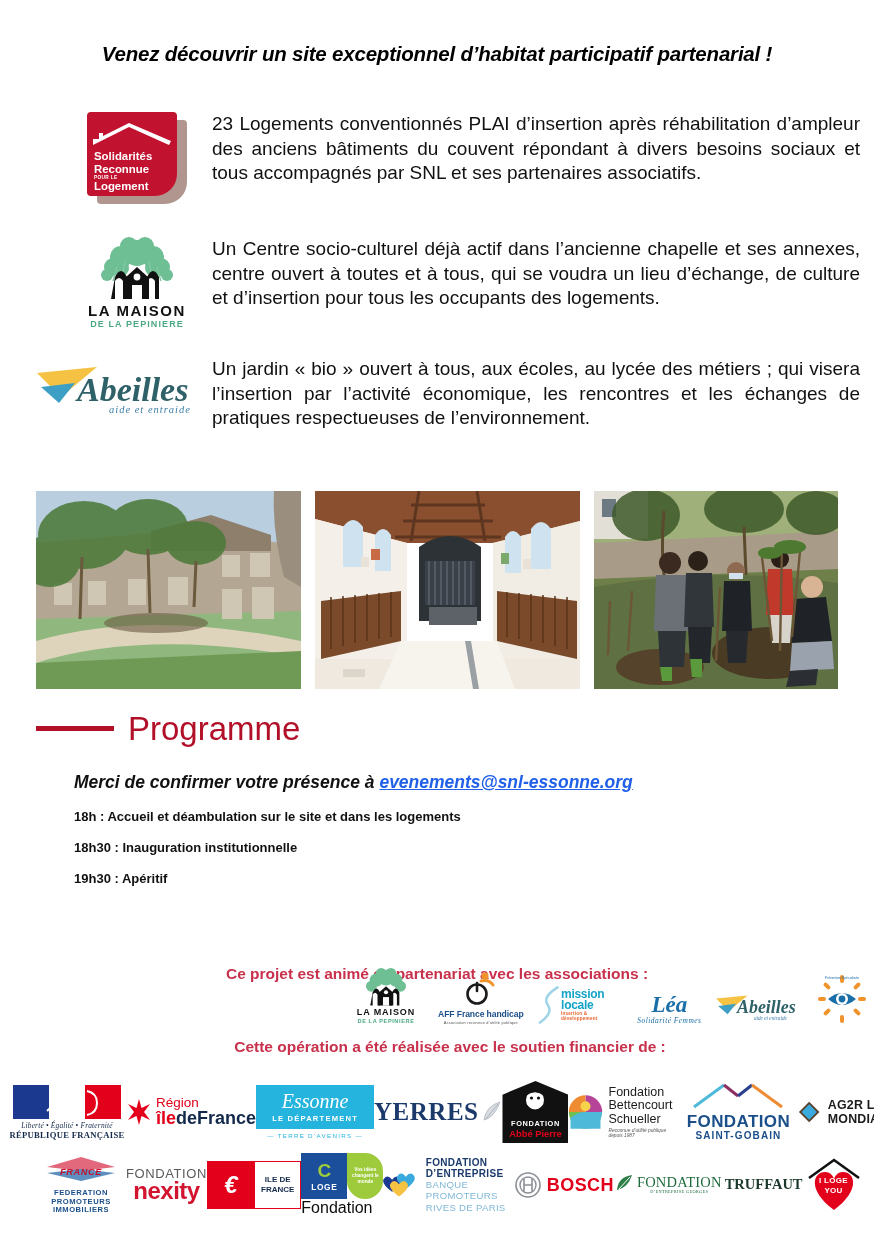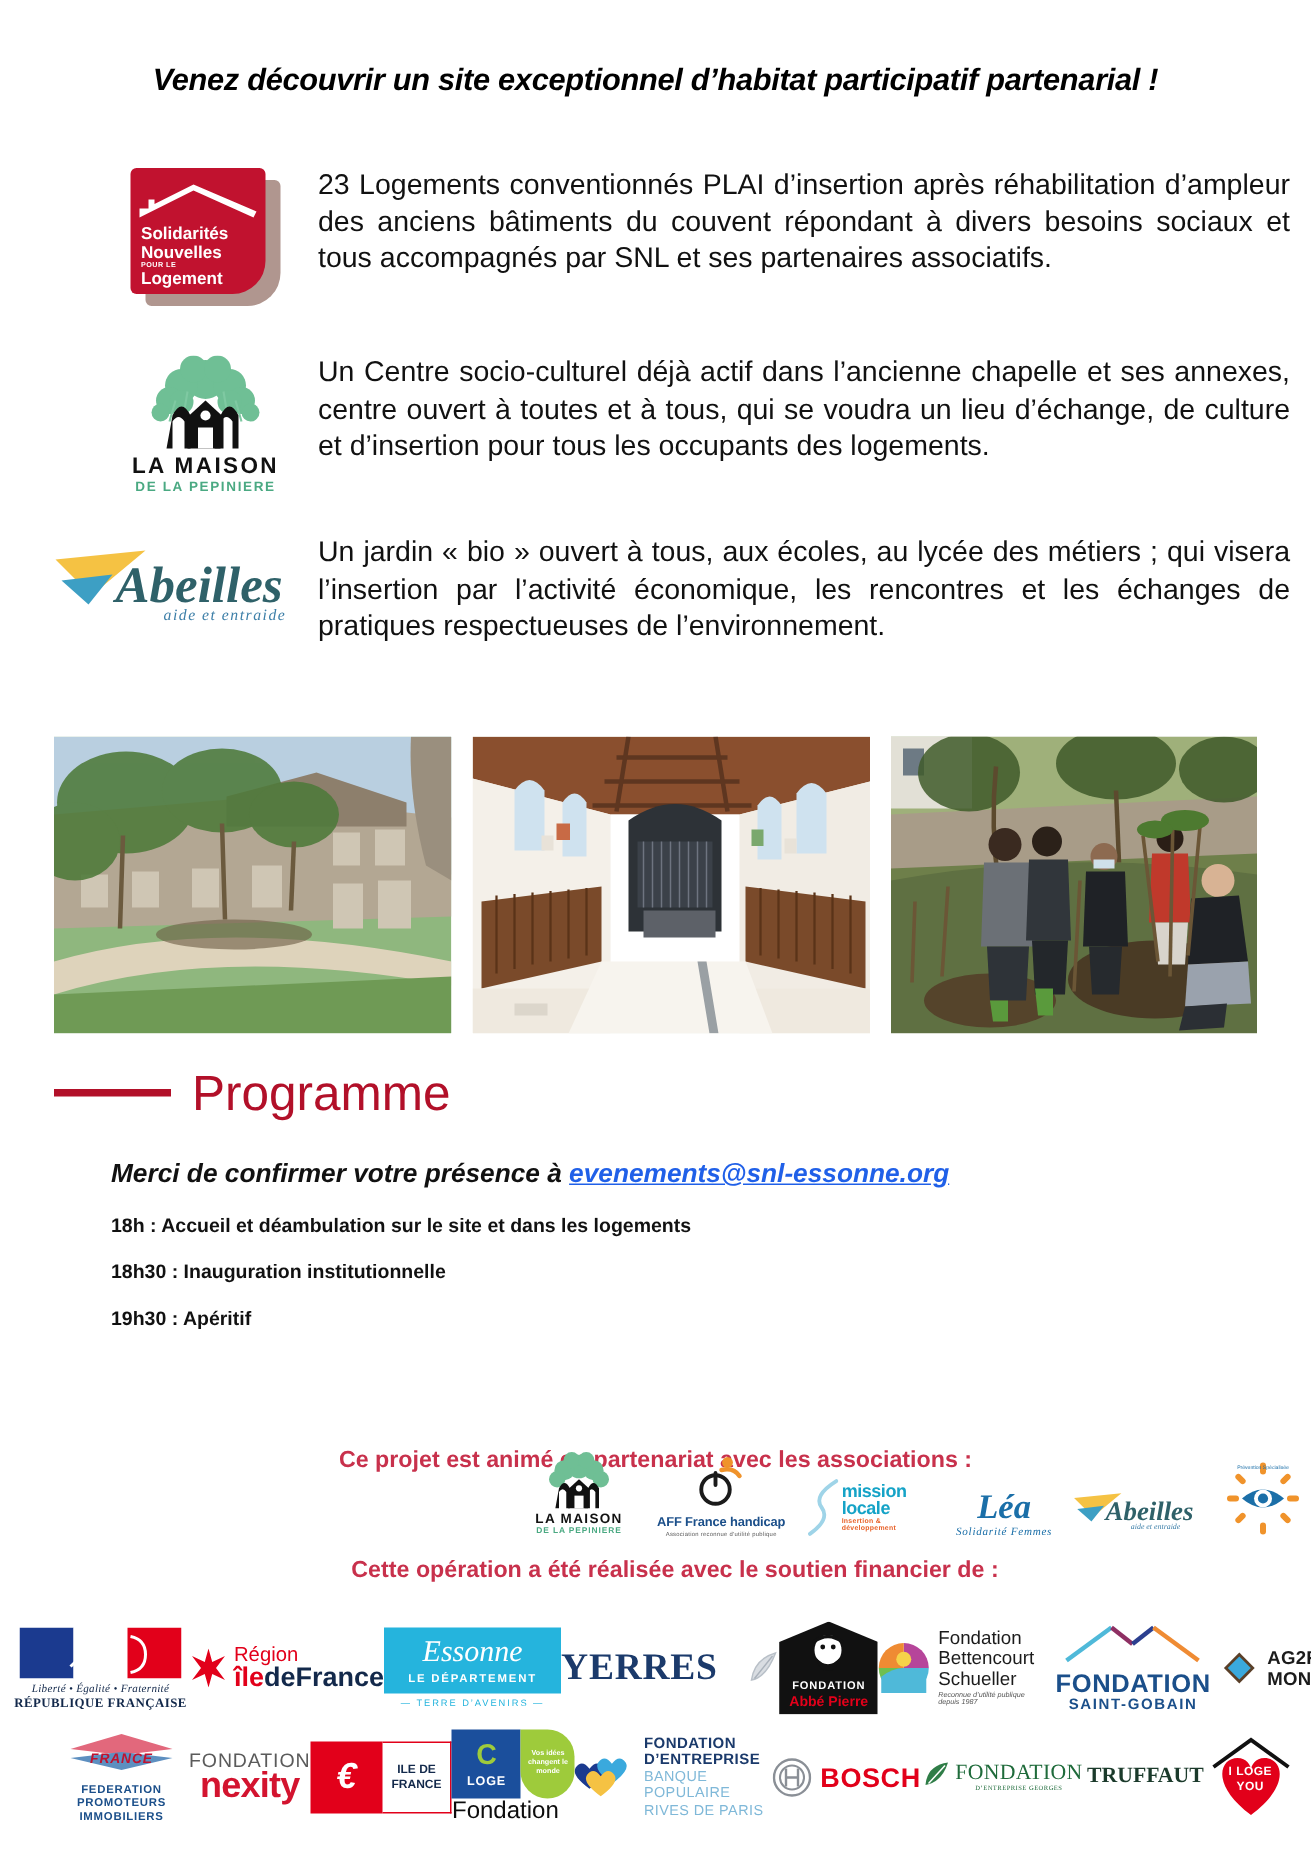--- a/index.html
+++ b/index.html
@@ -103,21 +103,21 @@
   .idf .t2 .de{color:#13294b;}
   .idf .t2 .fr{color:#13294b;}
 
   .ess{width:118px;text-align:center;}
   .ess .box{background:#25b4dd;height:44px;display:flex;flex-direction:column;
     align-items:center;justify-content:center;color:#fff;}
   .ess .sig{font-size:20px;font-style:italic;font-family:"Liberation Serif",serif;line-height:1;}
   .ess .dep{font-size:7.6px;letter-spacing:1.2px;font-weight:bold;margin-top:3px;text-align:right;}
   .ess .ter{font-size:6.2px;letter-spacing:1.3px;color:#25b4dd;margin-top:3px;}
 
-  .yer{display:flex;align-items:center;gap:19px;}
+  .yer{display:flex;align-items:center;gap:2px;}
   .yer .yt{font-size:25px;font-weight:bold;color:#1b3a6b;letter-spacing:.5px;font-family:"Liberation Serif",serif;}
 
   .abbe{width:66px;height:62px;background:#111;position:relative;
     display:flex;flex-direction:column;align-items:center;justify-content:flex-end;
     clip-path:polygon(0 22%,50% 0,100% 22%,100% 100%,0 100%);}
   .abbe .f1{font-size:7.4px;color:#fff;font-weight:bold;letter-spacing:.6px;}
   .abbe .f2{font-size:9.4px;color:#e2001a;font-weight:bold;margin-bottom:4px;}
 
   .bett{display:flex;align-items:center;gap:5px;}
   .bett .bt{font-size:12.5px;color:#1b1b1b;line-height:1.06;}
@@ -180,21 +180,21 @@
   <div class="block" id="block1">
     <div class="blk-logo">
       <div class="snl">
         <div class="shadow"></div>
         <div class="card">
           <svg class="roof" viewBox="0 0 82 28">
             <path d="M2 24 L2 18 L8 18 L8 12 L12 12 L12 15 L38 2 L80 20 L78 24 L38 6 Z" fill="#ffffff"></path>
           </svg>
           <div class="txt">
             <span>Solidarités</span><br>
-            <span>Nouvelles</span>
+            <span>Reconnue</span>
             <span class="tiny">POUR LE</span>
             <span>Logement</span>
           </div>
         </div>
       </div>
     </div>
     <div class="blk-text">23 Logements conventionnés PLAI d’insertion après réhabilitation d’ampleur des anciens bâtiments du couvent répondant à divers besoins sociaux et tous accompagnés par SNL et ses partenaires associatifs.</div>
   </div>
 
   <div class="block" id="block2">
@@ -665,21 +665,21 @@
     <div class="f">
       <div class="bp">
         <svg width="48" height="34" viewBox="0 0 48 34">
           <path d="M12 10 q-6 -8 -11 -1 q-4 6 11 17 q15 -11 11 -17 q-5 -7 -11 1 Z" fill="#1b3a8f"></path>
           <path d="M30 6 q-6 -8 -11 -1 q-4 6 11 17 q15 -11 11 -17 q-5 -7 -11 1 Z" fill="#3aa9dd"></path>
           <path d="M21 16 q-6 -8 -11 -1 q-4 6 11 17 q15 -11 11 -17 q-5 -7 -11 1 Z" fill="#f5c243"></path>
         </svg>
         <div>
           <div class="t1">FONDATION</div>
           <div class="t1">D’ENTREPRISE</div>
-          <div class="t2">BANQUE POPULAIRE</div>
+          <div class="t2">BANQUE PROMOTEURS</div>
           <div class="t2">RIVES DE PARIS</div>
         </div>
       </div>
     </div>
 
     <div class="f">
       <div class="bosch">
         <svg width="26" height="26" viewBox="0 0 26 26">
           <circle cx="13" cy="13" r="12" fill="none" stroke="#8a8f96" stroke-width="1.6"></circle>
           <circle cx="13" cy="13" r="8" fill="none" stroke="#8a8f96" stroke-width="1.4"></circle>

